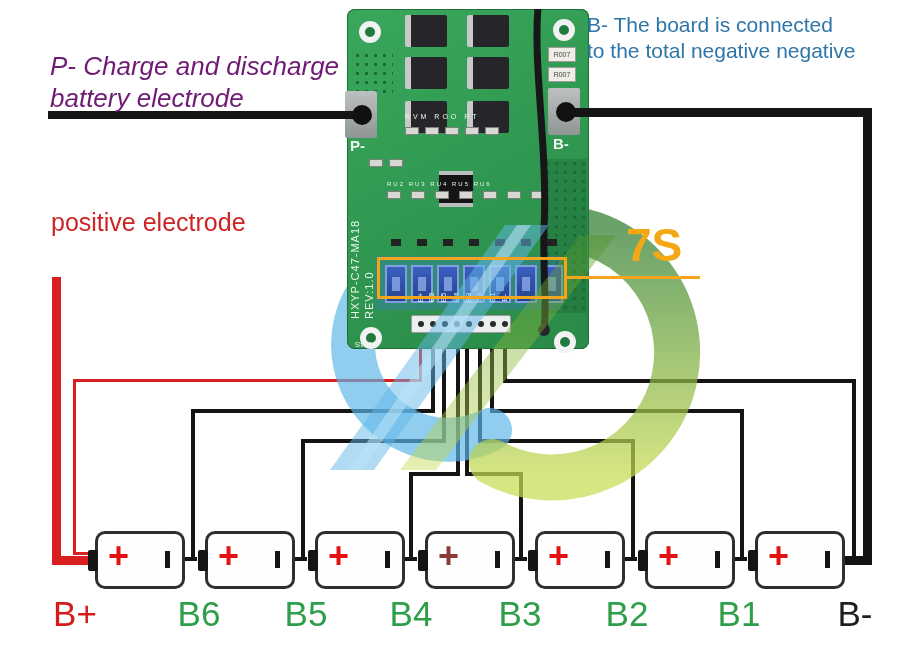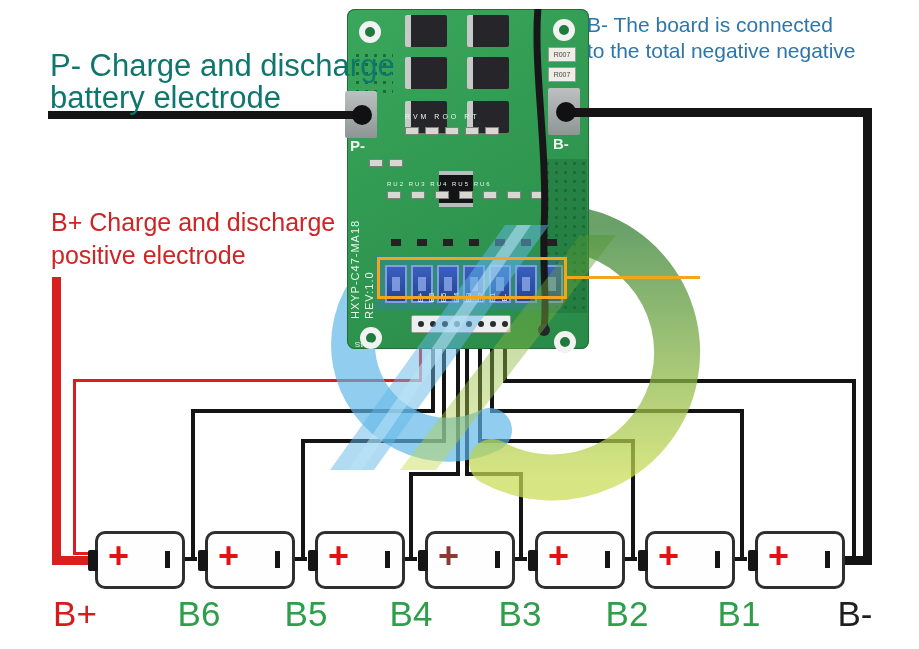--- a/index.html
+++ b/index.html
@@ -7,21 +7,21 @@
          font-family:"Liberation Sans",sans-serif;}
 
   
   .wire{position:absolute;background:#141414;z-index:1;}
   .wire.red{background:#d81e1e;}
   .wire.z4{z-index:4;}
   .dot{position:absolute;width:20px;height:20px;border-radius:50%;background:#111;z-index:4;}
 
   
   .note{position:absolute;z-index:6;white-space:nowrap;}
-  .note-black{font-size:31px;line-height:32px;color:#0f766e;}
+  .note-black{font-size:26px;line-height:32px;color:#701a75;font-style:italic;}
   .note-blue{font-size:21px;line-height:26px;color:#2e76a8;}
   .note-red{font-size:25px;line-height:33px;color:#cf2424;}
   .seven-s{position:absolute;left:626px;top:218px;font-size:46px;font-weight:bold;color:#f4a816;z-index:6;}
 
   
   .hl-box{position:absolute;left:377px;top:257px;width:190px;height:42px;border:3px solid #f2a51d;z-index:5;box-sizing:border-box;}
   .hl-line{position:absolute;left:567px;top:276px;width:133px;height:3px;background:#f2a51d;z-index:5;}
 
   
   #board{position:absolute;left:347px;top:9px;width:242px;height:340px;z-index:3;
@@ -225,33 +225,33 @@
           <stop offset="1" stop-color="#c8dc52"></stop>
       </linearGradient>
     </defs>
     <polygon points="330,470 505,225 549,225 374,470" fill="#62b8e8" opacity="0.5"></polygon>
     <polygon points="348,470 517,225 531,225 362,470" fill="#bce4f6" opacity="0.55"></polygon>
     <polygon points="400,470 580,235 616,235 436,470" fill="url(#gg2)" opacity="0.45"></polygon>
   </svg>
 
   <div class="hl-box"></div>
   <div class="hl-line"></div>
+  <div class="seven-s">7S</div>
 
   <div class="note note-black" style="left:50px;top:50px;">
     <div>P- Charge and discharge</div>
     <div>battery electrode</div>
   </div>
 
   <div class="note note-blue" style="left:587px;top:12px;">
     <div>B- The board is connected</div>
     <div>to the total negative negative</div>
   </div>
 
   <div class="note note-red" style="left:51px;top:206px;">
-    <div>B+ Charge and discharge</div>
     <div>positive electrode</div>
   </div>
 
   <div class="cell" style="left:95px;">
     <div class="nub"></div>
     <div class="plus">+</div>
     <div class="tick"></div>
   </div>
   <div class="cell" style="left:205px;">
     <div class="nub"></div>

